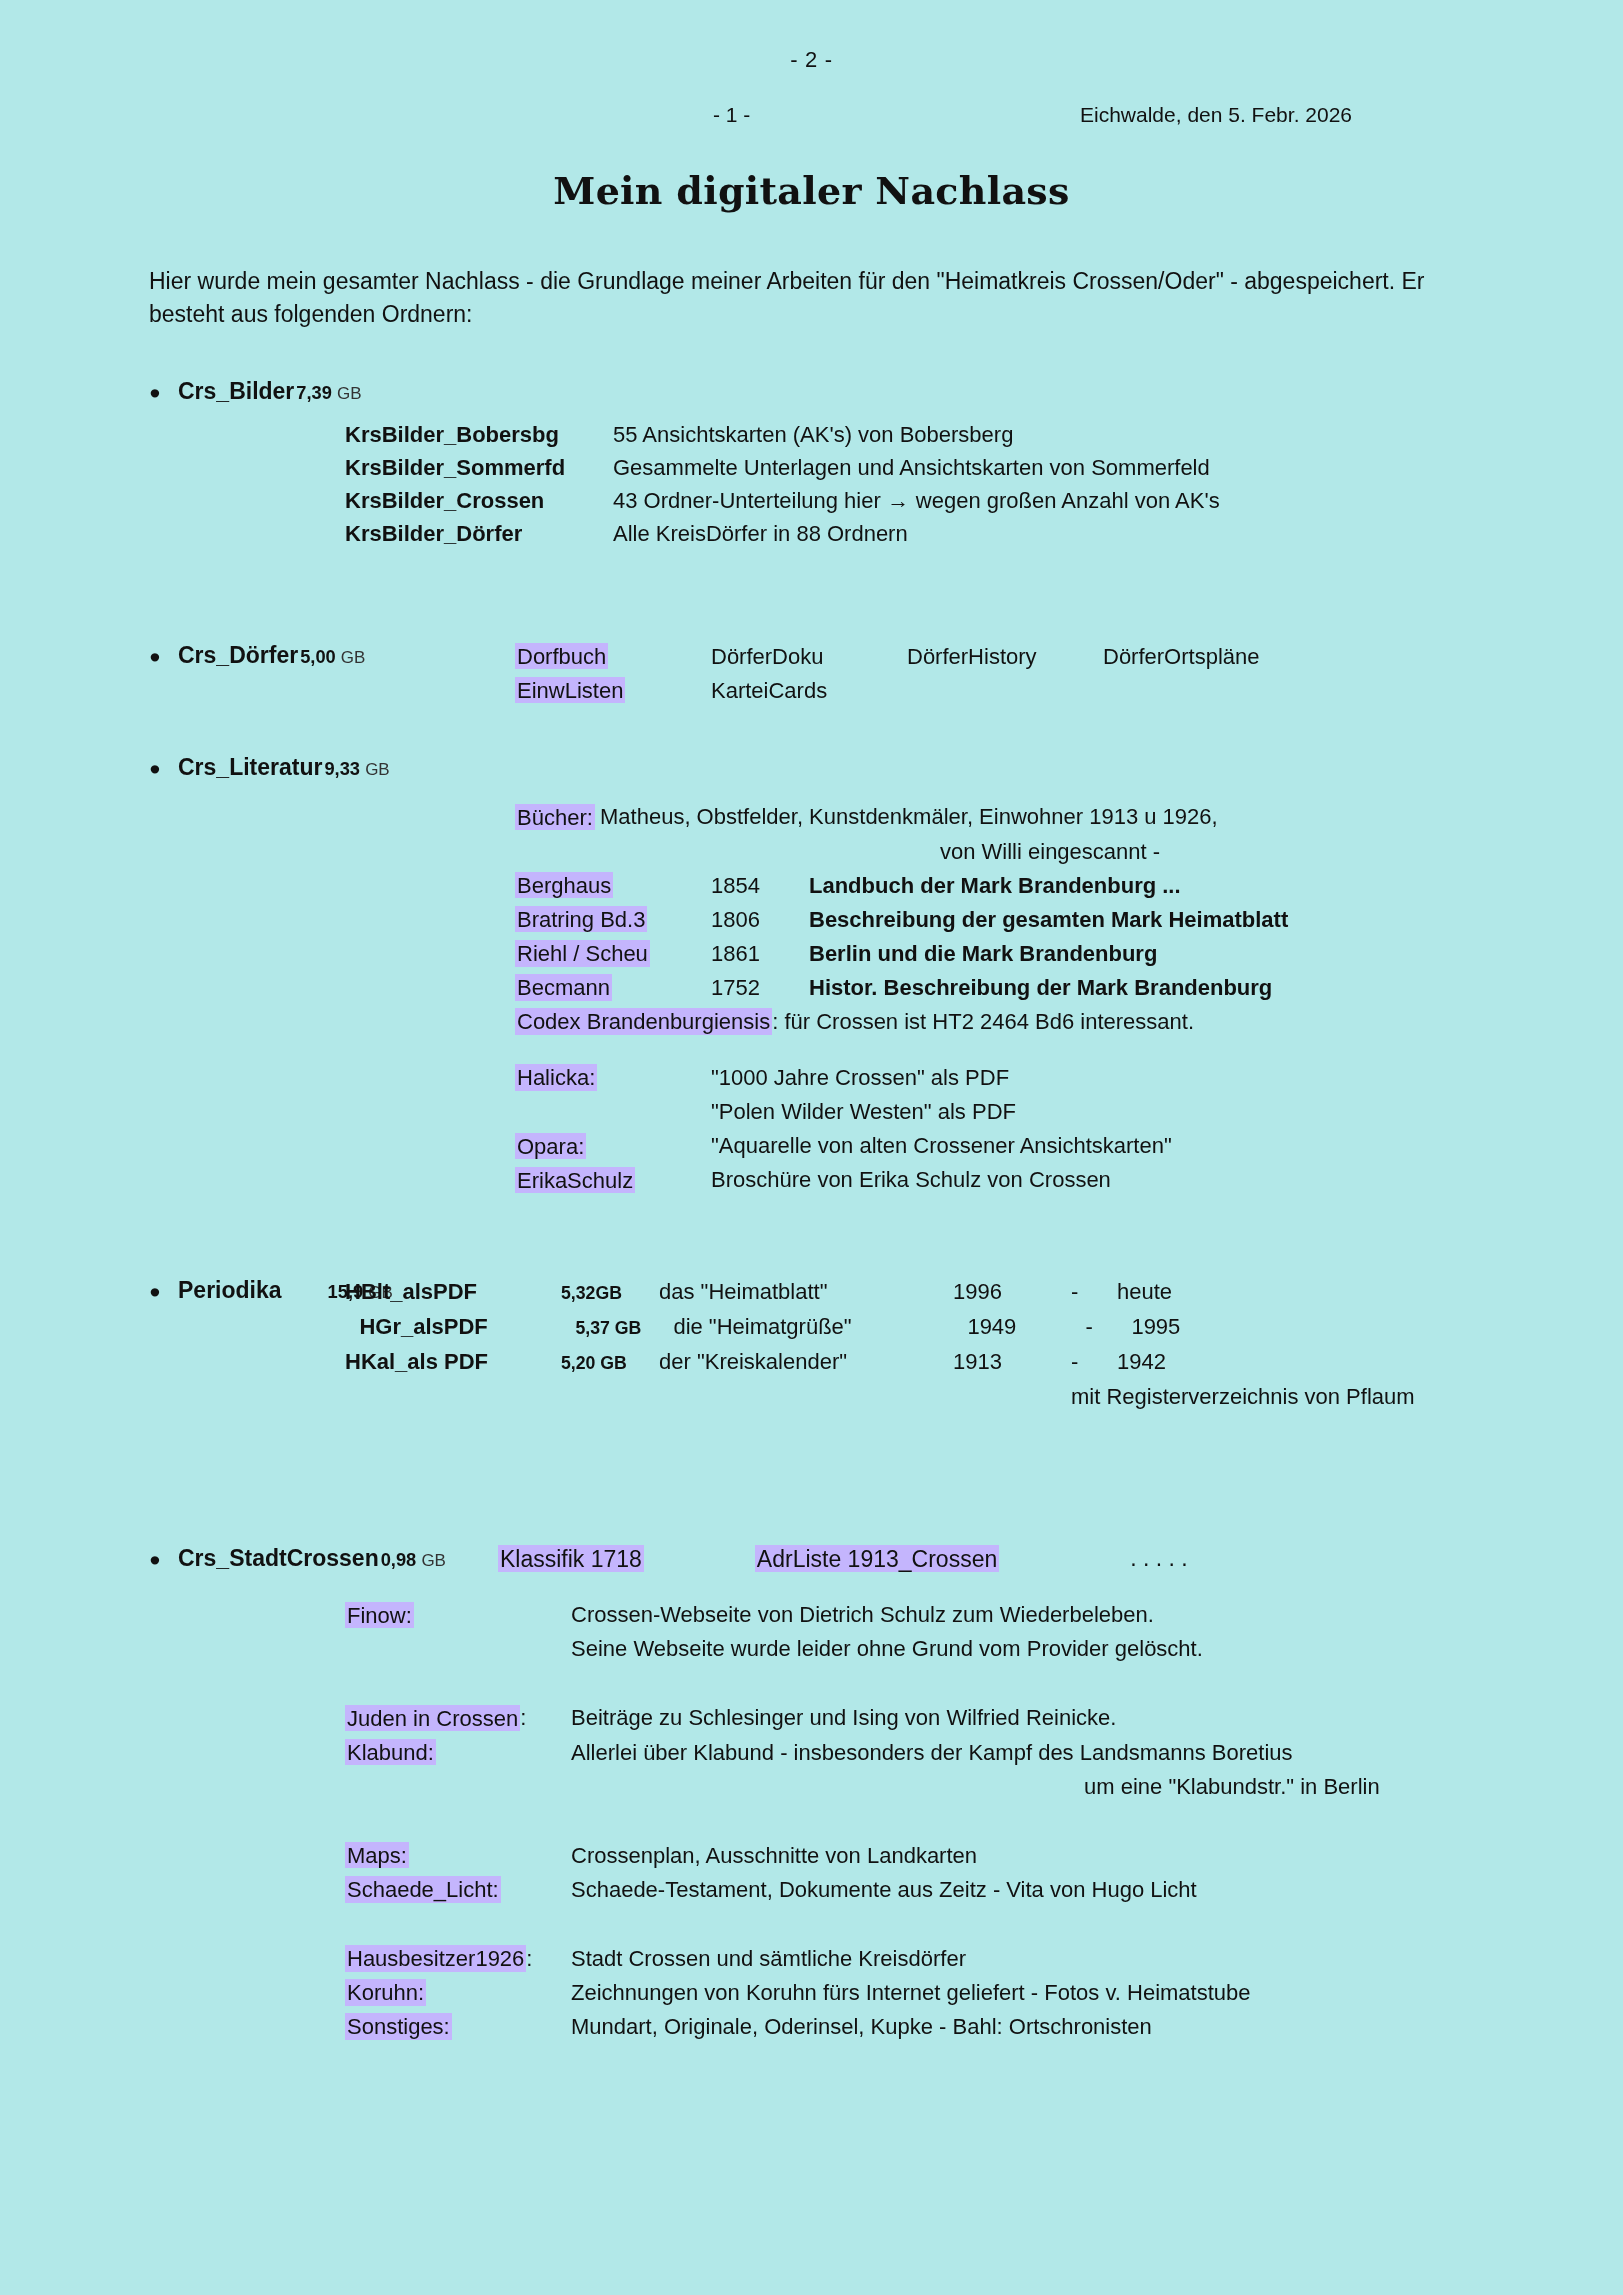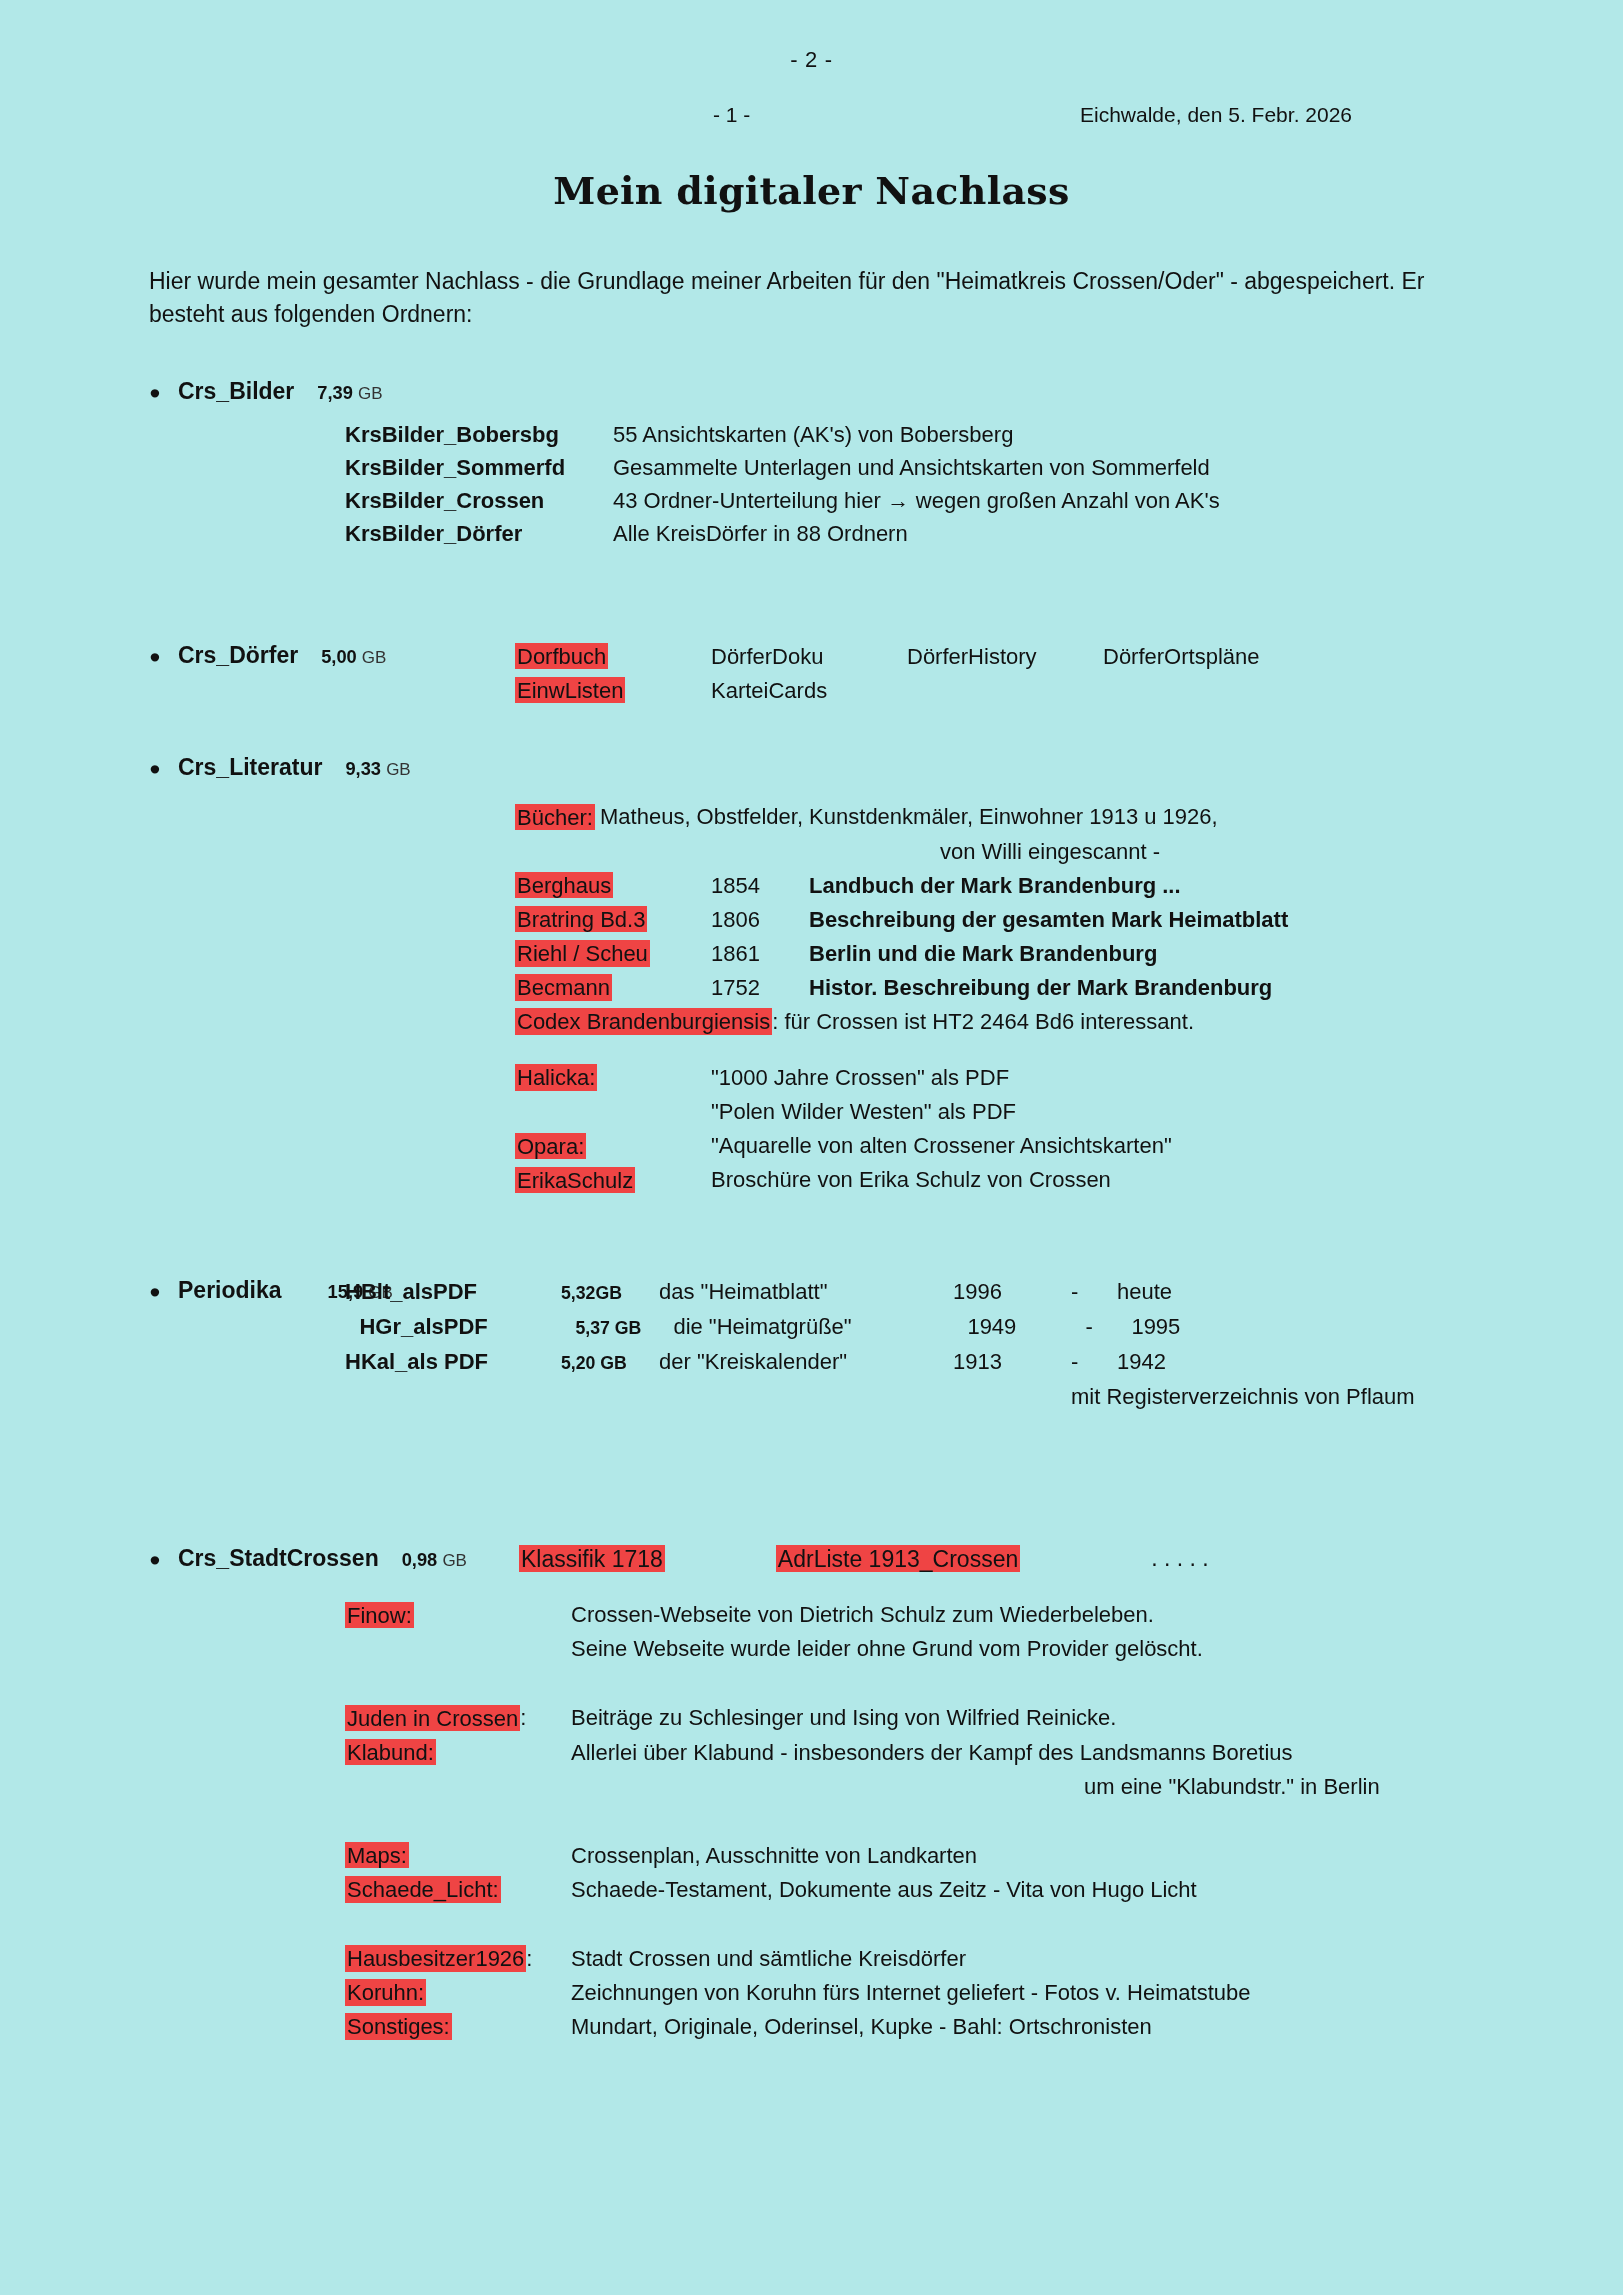--- a/index.html
+++ b/index.html
@@ -70,30 +70,30 @@
     line-height: 1;
   }
   .folder-name {
     font-weight: bold;
     font-size: 23px;
     white-space: nowrap;
   }
   .size {
     font-weight: bold;
     font-size: 18.3px;
-    margin-left: 23px;
+    margin-left: 2px;
     white-space: nowrap;
   }
   .size .unit {
     font-weight: normal;
     font-size: 17px;
     color: #333;
   }
   .hl {
-    background: #ef4444;
+    background: #c4b5fd;
     padding: 0.7px 2px;
   }
   
   .bilder-rows {
     margin-left: 196px;
     margin-top: 13px;
   }
   .bilder-row {
     display: flex;
     align-items: baseline;

